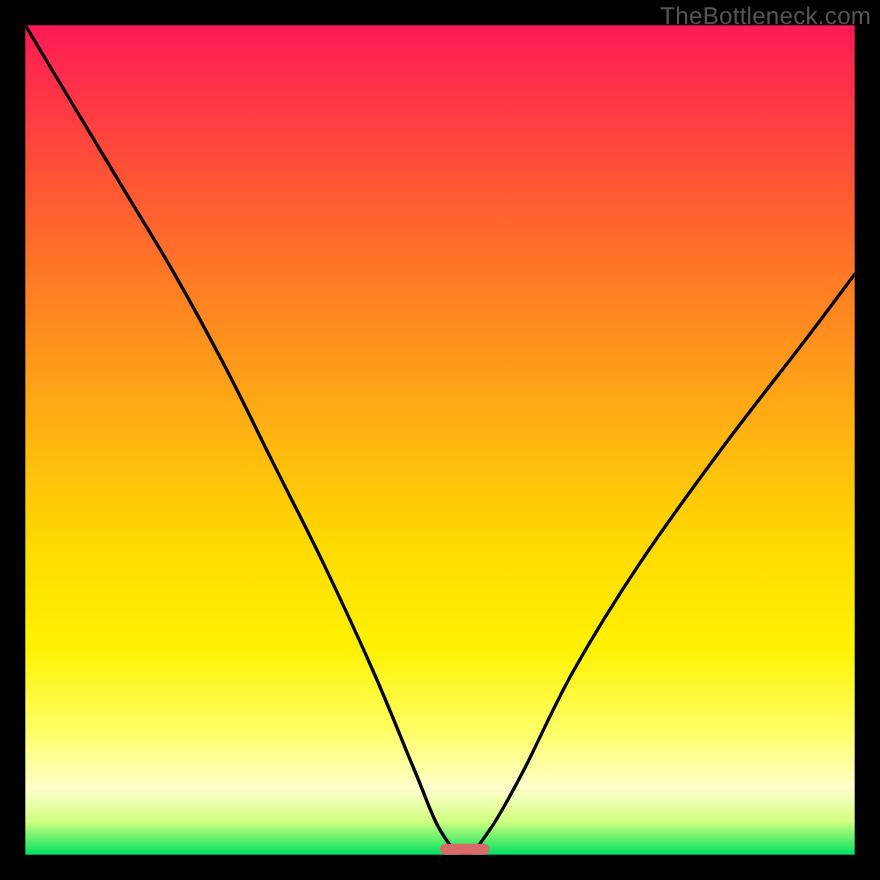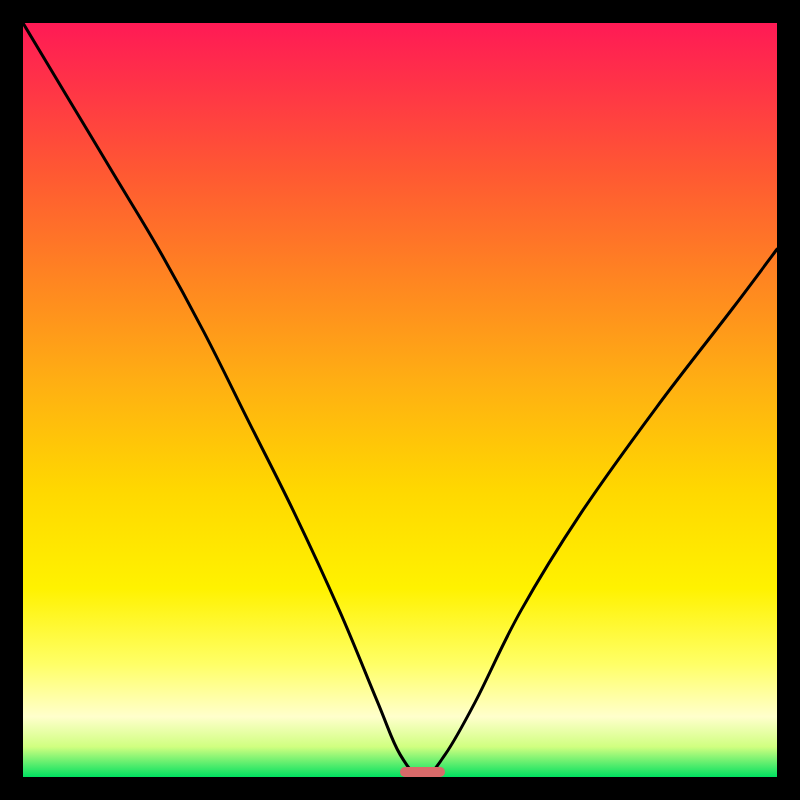--- a/index.html
+++ b/index.html
@@ -67,13 +67,14 @@
 
   <div class="plot">
 
     <svg class="curve" viewBox="0 0 754 754" preserveAspectRatio="none">
       <path d="M 0,0 C 8.143199999999998,13.571999999999996 28.953599999999998,48.255999999999986 45.239999999999995,75.39999999999998 C 61.526399999999995,102.54399999999997 74.19359999999999,123.65599999999995 90.47999999999999,150.79999999999995 C 106.76639999999999,177.94399999999996 119.4336,197.69880000000003 135.72,226.20000000000005 C 152.00639999999999,254.70120000000006 164.6736,277.92440000000005 180.95999999999998,309.14000000000004 C 197.24639999999997,340.35560000000004 209.91359999999997,367.04720000000003 226.2,399.62 C 242.4864,432.1928 255.15359999999998,456.17 271.44,490.1 C 287.7264,524.03 301.7508,554.19 316.68,588.12 C 331.6092,622.05 343.5224,652.8132 354.38,678.6 C 365.2376,704.3868 368.8568,717.808 377,731.38 C 385.1432,744.952 391.47679999999997,754 399.62,754 C 407.76320000000004,754 412.73960000000005,744.952 422.24000000000007,731.38 C 431.7404000000001,717.808 438.828,704.3868 452.4,678.6 C 465.972,652.8132 478.6392,622.05 497.64000000000004,588.12 C 516.6408,554.19 533.5304000000001,526.7444 557.96,490.1 C 582.3896,453.4556 606.216,421.18440000000004 633.36,384.54 C 660.504,347.8956 687.0448,315.02119999999996 708.76,286.52 C 730.4752,258.0188 745.8568,237.05760000000004 754,226.20000000000005" fill="none" stroke="#000" stroke-width="3" stroke-linecap="round" stroke-linejoin="round"></path>
     </svg>
 
     <div class="marker" style="width: 45.24px; height: 9.802px; left: 377px; top: 744.198px;"></div>
   </div>
 
+  <div class="watermark">TheBottleneck.com</div>
 </div>
 
 </body></html>

